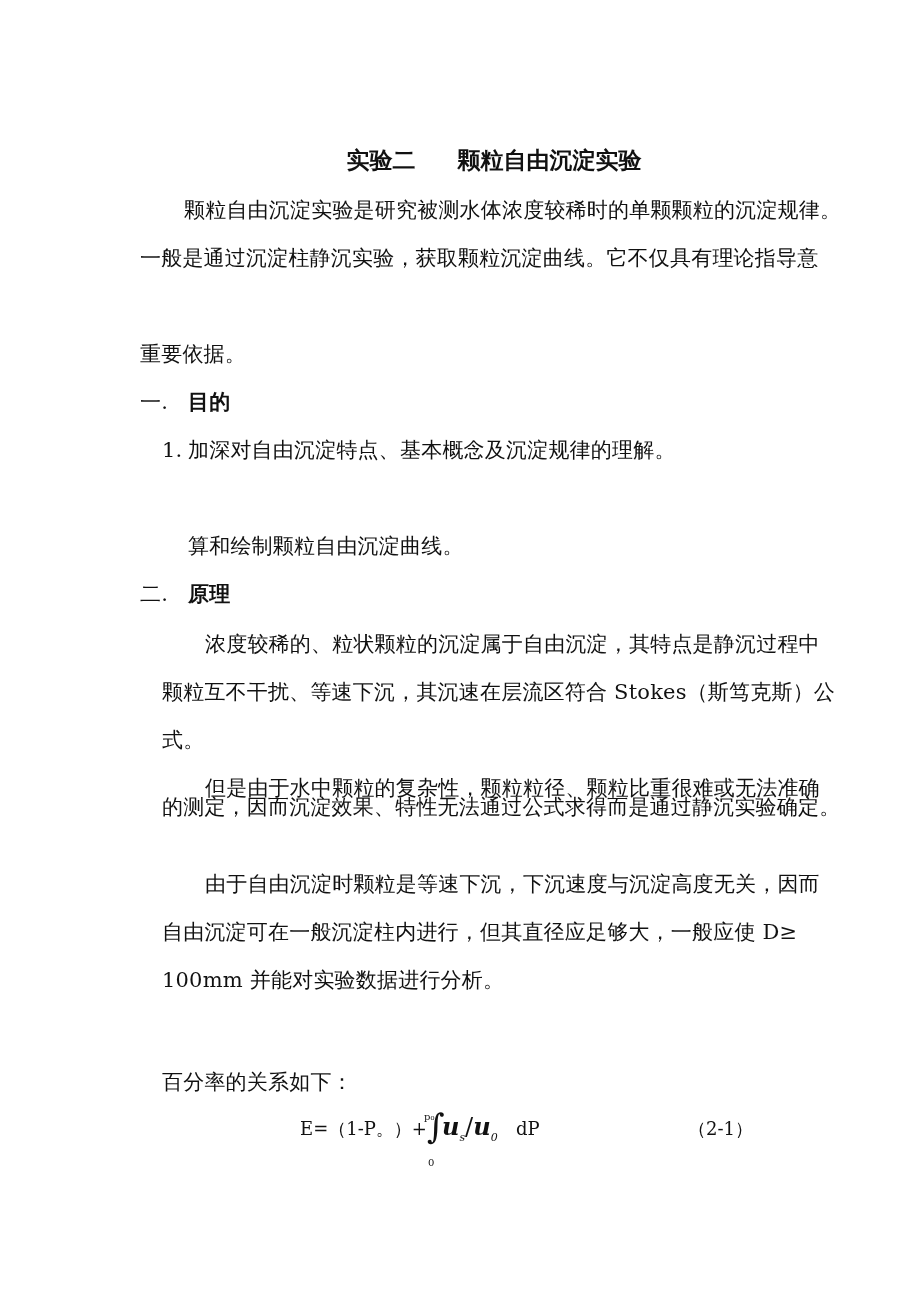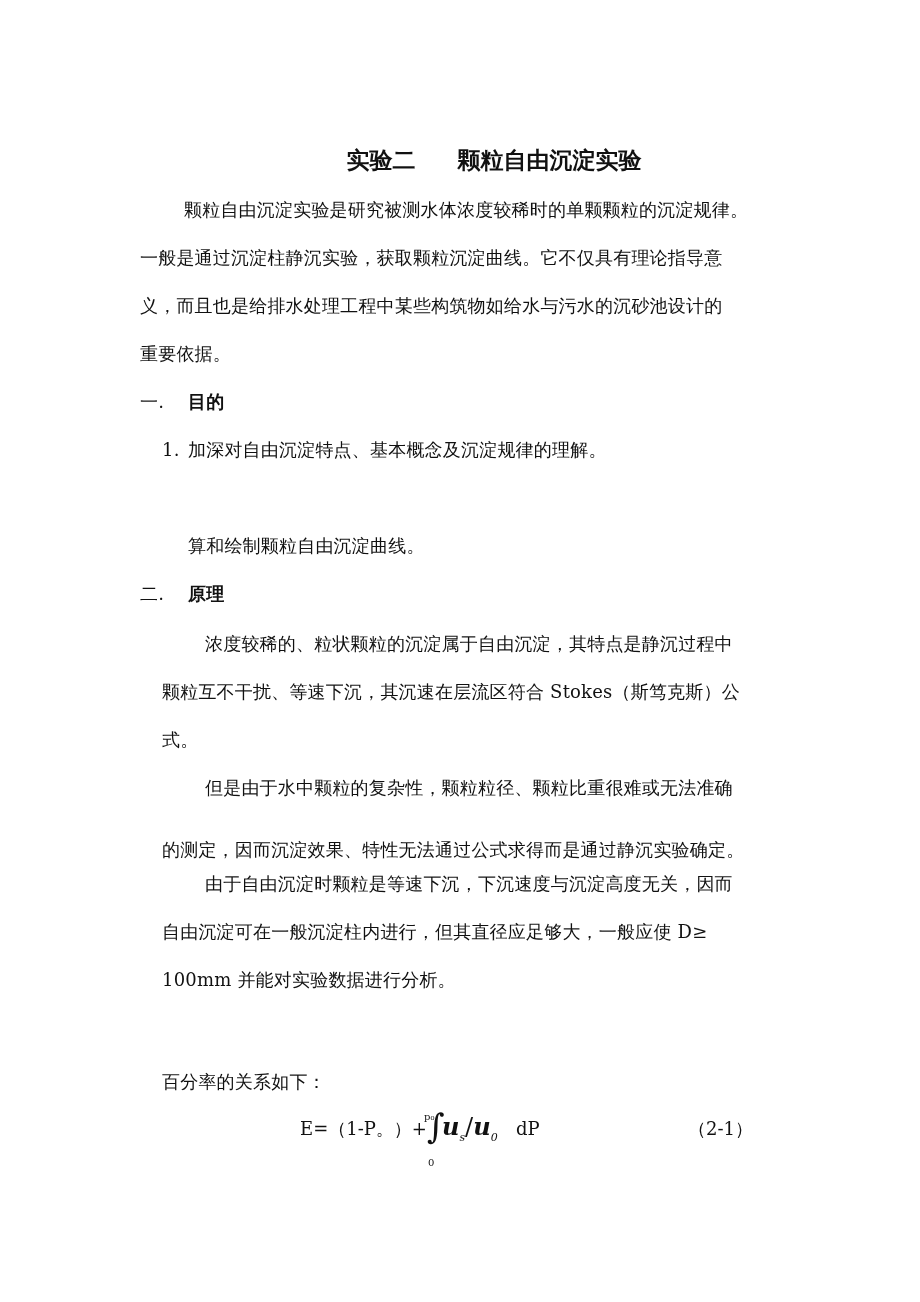--- a/index.html
+++ b/index.html
@@ -17,21 +17,21 @@
     }
     .page {
       position: absolute;
       left: 0; top: 0;
       width: 920px;
       height: 1302px;
     }
     .line {
       position: absolute;
       white-space: nowrap;
-      font-size: 18px;
+      font-size: 21px;
       line-height: 28px;
       letter-spacing: 0.2px;
     }
     .title {
       position: absolute;
       top: 145px;
       left: 0;
       width: 920px;
       text-align: center;
       font-family: "DejaVu Sans", "Liberation Sans", sans-serif;
@@ -112,41 +112,40 @@
 <body>
 
 <div class="page">
 
   <div class="title">
     <span>实验二</span><span class="gap"></span><span>颗粒自由沉淀实验</span>
   </div>
 
   <div class="line" style="top:196px; left:184px;">颗粒自由沉淀实验是研究被测水体浓度较稀时的单颗颗粒的沉淀规律。</div>
   <div class="line" style="top:244px; left:140px;">一般是通过沉淀柱静沉实验，获取颗粒沉淀曲线。它不仅具有理论指导意</div>
-  <div class="line" style="top:292px; left:140px;">义，而且也是给排水处理工程中某些构筑物如给水与污水的沉砂池设计的</div>
   <div class="line" style="top:340px; left:140px;">重要依据。</div>
 
   <div class="line heading" style="top:388px; left:140px;">
     <span class="num">一.</span><span>目的</span>
   </div>
   <div class="line" style="top:436px; left:162px;">
     <span class="item-num">1.</span><span>加深对自由沉淀特点、基本概念及沉淀规律的理解。</span>
   </div>
   <div class="line" style="top:532px; left:188px;">算和绘制颗粒自由沉淀曲线。</div>
 
   <div class="line heading" style="top:580px; left:140px;">
     <span class="num">二.</span><span>原理</span>
   </div>
 
   <div class="line" style="top:630px; left:205px;">浓度较稀的、粒状颗粒的沉淀属于自由沉淀，其特点是静沉过程中</div>
   <div class="line" style="top:678px; left:162px;">颗粒互不干扰、等速下沉，其沉速在层流区符合 Stokes（斯笃克斯）公</div>
   <div class="line" style="top:726px; left:162px;">式。</div>
 
   <div class="line" style="top:774px; left:205px;">但是由于水中颗粒的复杂性，颗粒粒径、颗粒比重很难或无法准确</div>
-  <div class="line" style="top:836px; left:162px;text-align:center;">的测定，因而沉淀效果、特性无法通过公式求得而是通过静沉实验确定。</div>
+  <div class="line" style="top:793px; left:162px;text-align:center;">的测定，因而沉淀效果、特性无法通过公式求得而是通过静沉实验确定。</div>
 
   <div class="line" style="top:870px; left:205px;">由于自由沉淀时颗粒是等速下沉，下沉速度与沉淀高度无关，因而</div>
   <div class="line" style="top:918px; left:162px;">自由沉淀可在一般沉淀柱内进行，但其直径应足够大，一般应使 D≥</div>
   <div class="line" style="top:966px; left:162px;">100mm 并能对实验数据进行分析。</div>
 
   <div class="line" style="top:1068px; left:162px;">百分率的关系如下：</div>
 
   <div class="formula">
     <span class="part" style="left:0; top:2px;">E=（1-P。）+</span>
     <span class="lim-top">p₀</span>

